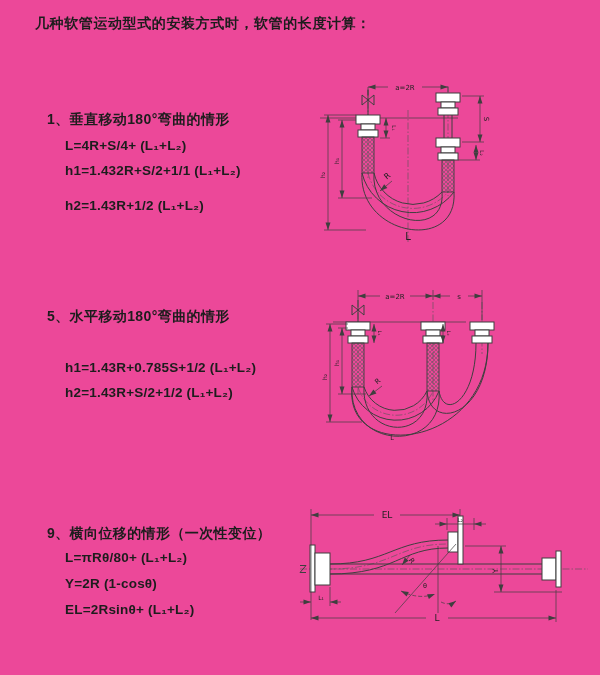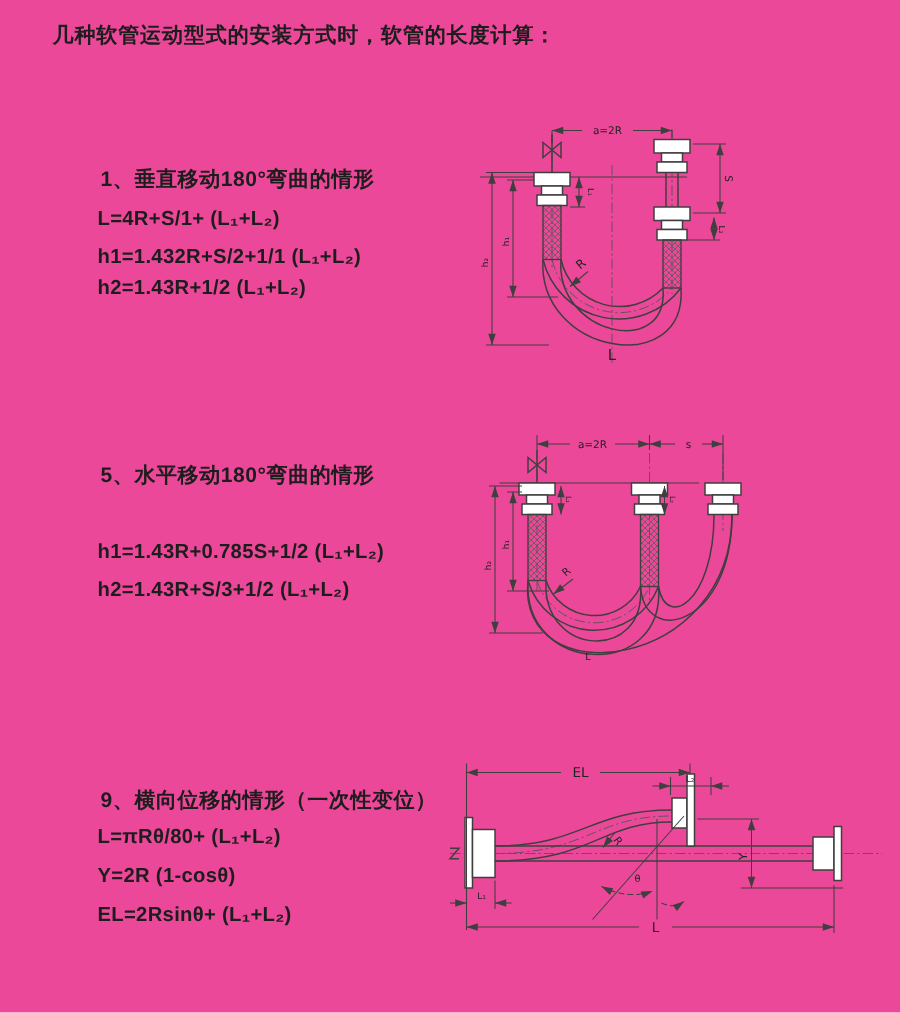--- a/index.html
+++ b/index.html
@@ -2,41 +2,41 @@
 <html><head>
 <meta charset="utf-8">
 <style>
   html,body{margin:0;padding:0;background:#ffffff;}
   .page{
     position:relative;width:600px;height:675px;background:#ec4899;
     font-family:"Liberation Sans","DejaVu Sans",sans-serif;color:#1d1d1d;overflow:hidden;
   }
   .t{position:absolute;white-space:nowrap;line-height:1;}
   .title{font-size:14px;font-weight:bold;letter-spacing:.6px;}
-  .heading{font-size:14px;font-weight:bold;letter-spacing:.4px;margin-left:20px;}
+  .heading{font-size:14px;font-weight:bold;letter-spacing:.4px;}
   .formula{font-size:13.5px;font-weight:bold;letter-spacing:.2px;}
   svg{position:absolute;}
   .ln{fill:none;stroke:#3f3f3f;stroke-width:1;}
   .fl{fill:#ffffff;stroke:#3f3f3f;stroke-width:1;}
   .cl{fill:none;stroke:#555;stroke-width:.6;stroke-dasharray:7 2 1.5 2;}
   .dim{fill:none;stroke:#3f3f3f;stroke-width:.7;}
   .dsh{stroke-dasharray:4 2;}
   svg text{fill:#222;font-family:"DejaVu Sans","Liberation Sans",sans-serif;}
 </style>
 </head>
 <body>
 
 <div class="page">
 
   <div class="t title" style="left:35px;top:16px">几种软管运动型式的安装方式时，软管的长度计算：</div>
 
   <div class="t heading" style="left:47px;top:112px">1、垂直移动180°弯曲的情形</div>
-  <div class="t formula" style="left:65px;top:139px">L=4R+S/1+ (L₁+L₂)</div>
+  <div class="t formula" style="left:65px;top:139px">L=4R+S/4+ (L₁+L₂)</div>
   <div class="t formula" style="left:65px;top:164px">h1=1.432R+S/2+1/1 (L₁+L₂)</div>
-  <div class="t formula" style="left:65px;top:185px">h2=1.43R+1/2 (L₁+L₂)</div>
+  <div class="t formula" style="left:65px;top:199px">h2=1.43R+1/2 (L₁+L₂)</div>
 
   <svg width="290" height="192" viewBox="0 0 290 192" style="left:312px;top:68px">
     <defs>
       <marker id="ar1" orient="auto-start-reverse" markerUnits="userSpaceOnUse" markerWidth="9" markerHeight="6" refX="8" refY="3">
         <path d="M0.5,0.5 L8,3 L0.5,5.5 Z" fill="#3f3f3f"></path>
       </marker>
       <pattern id="hz1" width="4" height="4" patternUnits="userSpaceOnUse">
         <path d="M0,4 L4,0 M0,0 L4,4" stroke="#5a5a5a" stroke-width="0.5"></path>
       </pattern>
     </defs>
@@ -109,21 +109,21 @@
 
       <path class="dim" d="M80,113 L68,123" marker-end="url(#ar1)"></path>
       <text transform="translate(77,110) rotate(-40)" font-size="8" text-anchor="middle">R</text>
 
       <text x="96" y="172" font-size="10" text-anchor="middle">L</text>
     </g>
   </svg>
 
   <div class="t heading" style="left:47px;top:309px">5、水平移动180°弯曲的情形</div>
   <div class="t formula" style="left:65px;top:361px">h1=1.43R+0.785S+1/2 (L₁+L₂)</div>
-  <div class="t formula" style="left:65px;top:386px">h2=1.43R+S/3+1/2 (L₁+L₂)</div>
+  <div class="t formula" style="left:65px;top:386px">h2=1.43R+S/2+1/2 (L₁+L₂)</div>
 
   <svg width="274" height="190" viewBox="0 0 274 190" style="left:316px;top:282px">
     <defs>
       <marker id="ar2" orient="auto-start-reverse" markerUnits="userSpaceOnUse" markerWidth="9" markerHeight="6" refX="8" refY="3">
         <path d="M0.5,0.5 L8,3 L0.5,5.5 Z" fill="#3f3f3f"></path>
       </marker>
       <pattern id="hz2" width="4" height="4" patternUnits="userSpaceOnUse">
         <path d="M0,4 L4,0 M0,0 L4,4" stroke="#5a5a5a" stroke-width="0.5"></path>
       </pattern>
     </defs>

